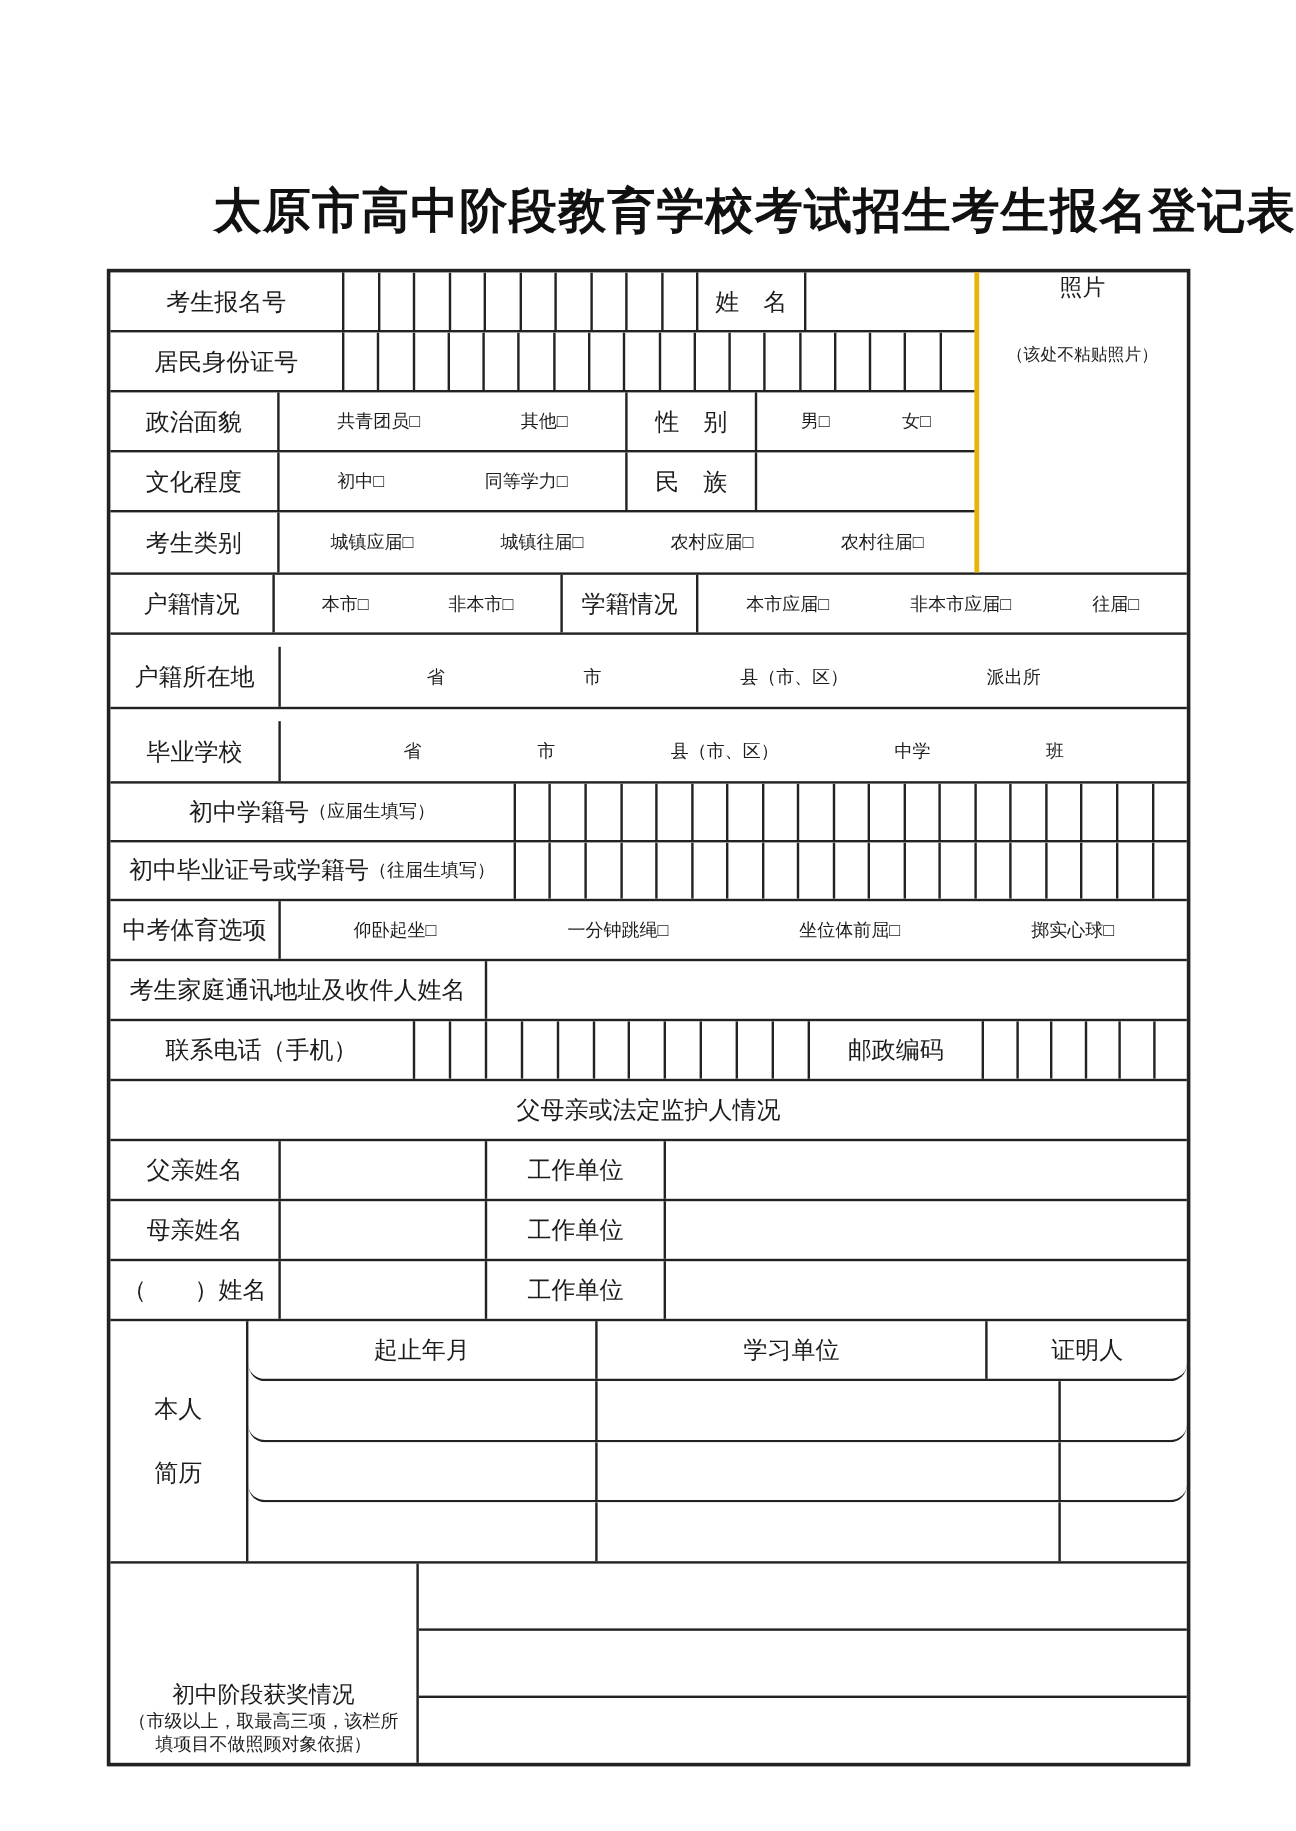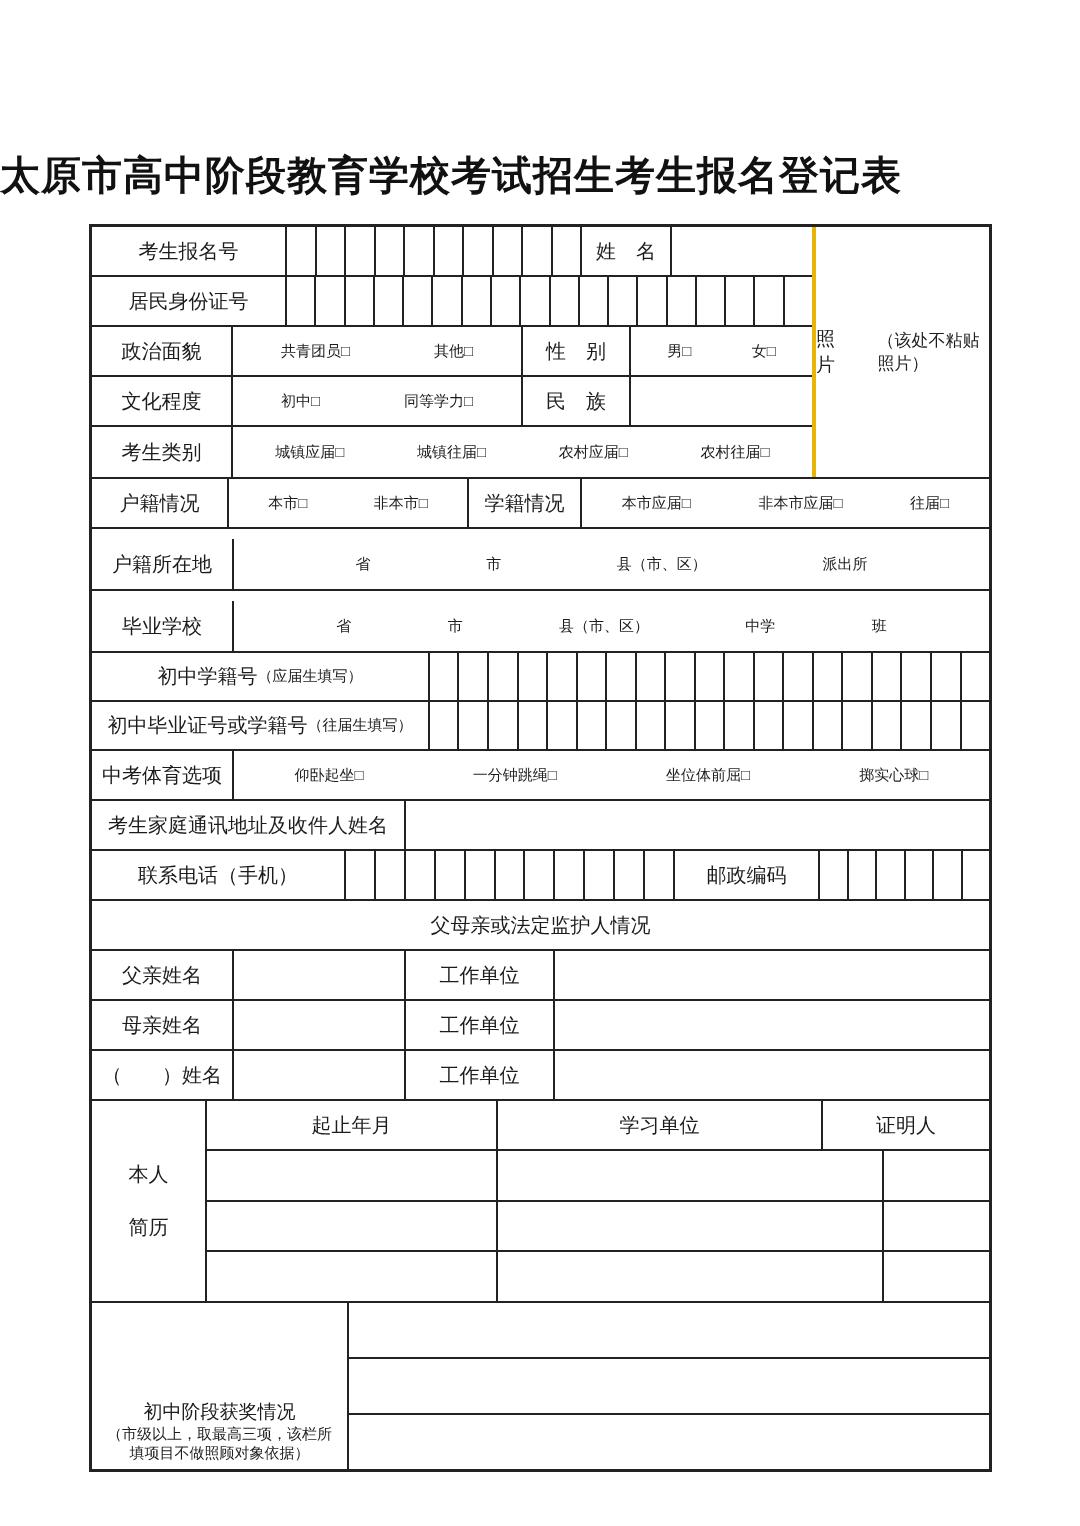--- a/index.html
+++ b/index.html
@@ -6,21 +6,21 @@
   html, body { width: 1080px; background: #ffffff; }
   body {
     height: 1526px;
     position: relative;
     font-family: "Liberation Serif", serif;
     color: #1c1c1c;
   }
   .page-title {
     position: absolute;
     top: 148px; left: 0; width: 1080px;
-    text-align: left;
+    text-align: right;
     font-family: "Liberation Sans", sans-serif;
     font-weight: 700;
     font-size: 40px;
     letter-spacing: 1px;
     color: #111;
   }
   .form-table {
     position: absolute;
     left: 89px; top: 224px;
     width: 903px;
@@ -37,26 +37,26 @@
   }
   .cell.last { border-right: none; }
   .label { text-align: center; }
   .note { font-size: 15px; }
   
   .top-section { display: flex; border-bottom: 2px solid #222; }
   .top-left { width: 724px; border-right: 4px solid #eab308; }
   .top-left .row:last-child { border-bottom: none; }
   .photo-cell {
     width: 172px;
-    display: flex; flex-direction: row;
-    align-items: center; justify-content: space-between;
+    display: flex; flex-direction: column;
+    align-items: center; justify-content: flex-start;
     gap: 34px;
     font-size: 19px;
   }
-  .photo-cell .note { font-size: 17px; }
+  .photo-cell .note { font-size: 14px; }
   .r50 { height: 50px; }
   .r52 { height: 52px; margin-top: 10px; }
   .r49 { height: 49px; }
   
   .boxes { display: flex; align-items: stretch; }
   .box { flex: 1; }
   .box + .box { border-left: 2px solid #222; }
   
   .opts { display: flex; align-items: center; justify-content: space-around; padding: 0 6px; }
   .opts-even { display: flex; align-items: center; justify-content: space-evenly; padding: 0 6px; }
@@ -64,21 +64,21 @@
   
   .section-header { justify-content: center; }
   
   .resume-section { display: flex; border-bottom: 2px solid #222; height: 202px; }
   .resume-label {
     width: 115px; border-right: 2px solid #222;
     display: flex; flex-direction: column; align-items: center; justify-content: center;
     gap: 26px; font-size: 20px;
   }
   .resume-right { flex: 1; display: flex; flex-direction: column; }
-  .resume-right .row { flex: 1; }
+  .resume-right .row { flex: 1; border-radius: 14px; }
   .resume-right .row.hdr { flex: 0 0 50px; }
   
   .awards-section { display: flex; height: 166px; }
   .awards-label {
     width: 257px; border-right: 2px solid #222;
     display: flex; flex-direction: column; align-items: center; justify-content: flex-end;
     padding: 6px 4px; text-align: center;
   }
   .awards-label .l1 { font-size: 19px; }
   .awards-label .l2, .awards-label .l3 { font-size: 15px; }

